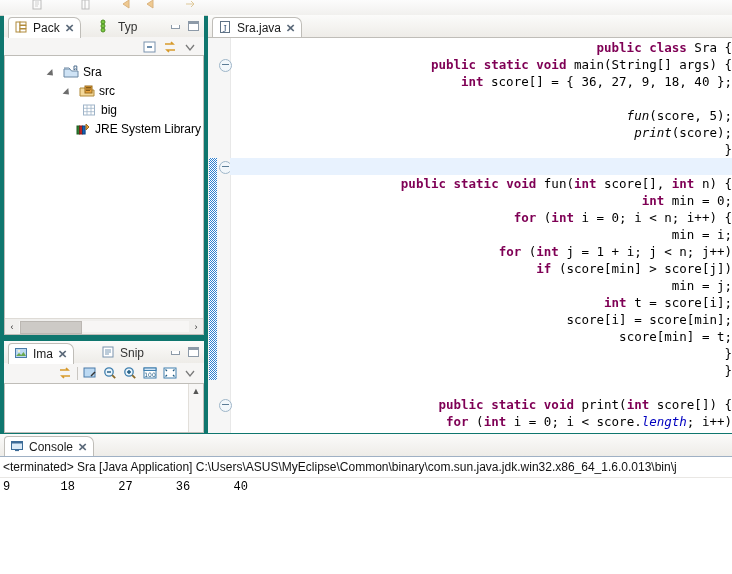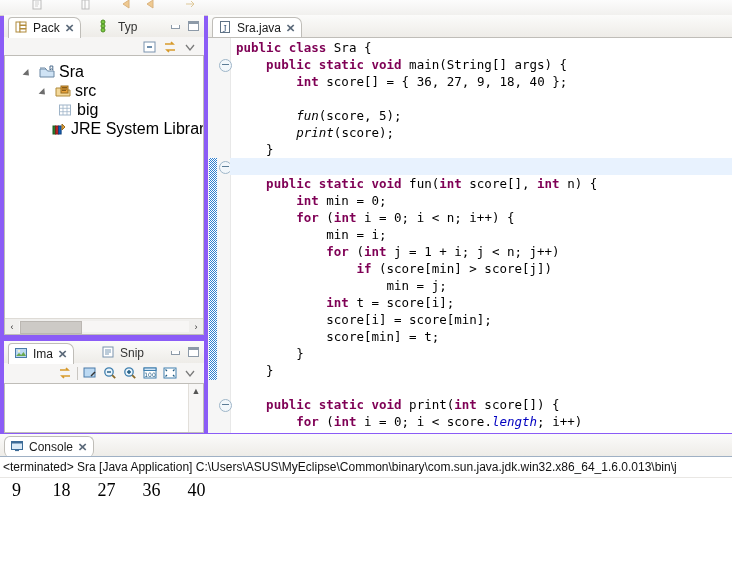--- a/index.html
+++ b/index.html
@@ -4,21 +4,21 @@
 <style>
   html, body {
     margin: 0; padding: 0;
     width: 732px; height: 574px;
     overflow: hidden;
     background: #ffffff;
     font-family: "Liberation Sans", sans-serif;
     font-size: 12px;
     color: #000;
   }
-  #app { position: relative; width: 732px; height: 574px; background: #8b5cf6; }
+  #app { position: relative; width: 732px; height: 574px; background: #0f766e; }
 
   
   .toolbar-strip {
     position: absolute; left: 0; top: 0; width: 732px; height: 15px;
     background: linear-gradient(#fcfcfc, #f1f0ee);
     border-bottom: 1px solid #d6d3ce;
     overflow: hidden;
   }
   .tb-ico { position: absolute; top: -4px; width: 16px; height: 16px; opacity: .55; }
 
@@ -69,21 +69,21 @@
   
   .view-tb {
     position: absolute; right: 0; height: 20px;
     display: flex; align-items: center; gap: 4px; padding-right: 4px;
   }
   .vt-ico { width: 16px; height: 16px; position: relative; }
 
   
   #pkg { left: 4px; top: 15px; width: 200px; height: 320px; }
   #pkg .view-body { top: 40px; }
-  .tree { padding: 6px 0 0 0; font-size: 16px; }
+  .tree { padding: 6px 0 0 0; font-size: 12px; margin-left: 24px; }
   .tree-row {
     display: flex; align-items: center; gap: 4px; height: 19px;
     padding-left: 4px; white-space: nowrap;
   }
   .tw { width: 12px; height: 12px; flex: none; position: relative; }
   .tw.open::after {
     content: ''; position: absolute; left: 2px; top: 3px;
     border-left: 5px solid #6d6d6d; border-top: 4px solid transparent;
     border-bottom: 4px solid transparent;
     transform: rotate(45deg); transform-origin: 30% 50%;
@@ -145,21 +145,21 @@
     content:''; position:absolute; left:2px; right:2px; top:4px; height:1px; background:#5b7c96;
   }
   .code {
     position: absolute; left: 22px; right: 0; top: 0; bottom: 0;
     font-family: "DejaVu Sans Mono", monospace;
     font-size: 12.5px;
     line-height: 17px;
     white-space: pre;
     padding-top: 1px;
   }
-  .cl { height: 17px; padding-left: 6px; }
+  .cl { height: 17px; padding-left: 6px; text-align: right; }
   .cl.hl { background: #e8f2fe; }
   .kw { color: #7f0055; font-weight: bold; }
   .num { color: #000; }
   .str { color: #2a00ff; }
   .fld { color: #0000c0; font-style: italic; }
   .mth { color: #000; font-style: italic; }
   .pl { color: #000; }
 
   
   #console { position: absolute; left: 0; top: 434px; right: 0; bottom: 0; }
@@ -169,23 +169,23 @@
     background: #ffffff; border-top: 1px solid #9fb0c4;
   }
   .console-head {
     height: 20px; line-height: 20px;
     padding-left: 3px;
     font-size: 12px; color: #111;
     white-space: nowrap; overflow: hidden;
     border-bottom: 1px solid #e9e7e4;
   }
   .console-out {
-    padding-left: 12px; padding-top: 2px;
-    font-family: Liberation Serif, serif;
-    font-size: 18px; color: #000; white-space: pre;
+    padding-left: 3px; padding-top: 2px;
+    font-family: Liberation Mono, monospace;
+    font-size: 12px; color: #000; white-space: pre;
   }
 </style>
 </head>
 <body>
 
 <div id="app">
 
   <div class="toolbar-strip">
     <span class="tb-ico" style="left:30px">
       <svg width="16" height="16" viewBox="0 0 16 16">
@@ -437,21 +437,21 @@
         <div class="fold" style="top:21px;"></div>
         <div class="fold" style="top:123px;"></div>
         <div class="fold" style="top:361px;"></div>
       </div>
       <div class="code"><div class="cl"><span class="kw">public </span><span class="kw">class </span><span class="pl">Sra {</span></div><div class="cl"><span class="pl">    </span><span class="kw">public static void </span><span class="pl">main(String[] args) {</span></div><div class="cl"><span class="pl">        </span><span class="kw">int</span><span class="pl"> score[] = { </span><span class="num">36</span><span class="pl">, </span><span class="num">27</span><span class="pl">, </span><span class="num">9</span><span class="pl">, </span><span class="num">18</span><span class="pl">, </span><span class="num">40</span><span class="pl"> };</span></div><div class="cl">&nbsp;</div><div class="cl"><span class="pl">        </span><span class="mth">fun</span><span class="pl">(score, </span><span class="num">5</span><span class="pl">);</span></div><div class="cl"><span class="pl">        </span><span class="mth">print</span><span class="pl">(score);</span></div><div class="cl"><span class="pl">    }</span></div><div class="cl hl">&nbsp;</div><div class="cl"><span class="pl">    </span><span class="kw">public static void </span><span class="pl">fun(</span><span class="kw">int</span><span class="pl"> score[], </span><span class="kw">int</span><span class="pl"> n) {</span></div><div class="cl"><span class="pl">        </span><span class="kw">int</span><span class="pl"> min = </span><span class="num">0</span><span class="pl">;</span></div><div class="cl"><span class="pl">        </span><span class="kw">for</span><span class="pl"> (</span><span class="kw">int</span><span class="pl"> i = </span><span class="num">0</span><span class="pl">; i &lt; n; i++) {</span></div><div class="cl"><span class="pl">            min = i;</span></div><div class="cl"><span class="pl">            </span><span class="kw">for</span><span class="pl"> (</span><span class="kw">int</span><span class="pl"> j = </span><span class="num">1</span><span class="pl"> + i; j &lt; n; j++)</span></div><div class="cl"><span class="pl">                </span><span class="kw">if</span><span class="pl"> (score[min] &gt; score[j])</span></div><div class="cl"><span class="pl">                    min = j;</span></div><div class="cl"><span class="pl">            </span><span class="kw">int</span><span class="pl"> t = score[i];</span></div><div class="cl"><span class="pl">            score[i] = score[min];</span></div><div class="cl"><span class="pl">            score[min] = t;</span></div><div class="cl"><span class="pl">        }</span></div><div class="cl"><span class="pl">    }</span></div><div class="cl">&nbsp;</div><div class="cl"><span class="pl">    </span><span class="kw">public static void </span><span class="pl">print(</span><span class="kw">int</span><span class="pl"> score[]) {</span></div><div class="cl"><span class="pl">        </span><span class="kw">for</span><span class="pl"> (</span><span class="kw">int</span><span class="pl"> i = </span><span class="num">0</span><span class="pl">; i &lt; score.</span><span class="fld">length</span><span class="pl">; i++)</span></div><div class="cl"><span class="pl">            System.</span><span class="fld">out</span><span class="pl">.print(score[i] + </span><span class="str">"\t"</span><span class="pl">);</span></div></div>
     </div>
   </div>
 
   <div id="console">
     <div class="view-tabs">
-      <div class="tab active" style="left:4px;border-radius:6px;">
+      <div class="tab active" style="left:4px;">
         <span class="ic">
           <svg width="14" height="14" viewBox="0 0 14 14">
             <rect x="1.5" y="2.5" width="11" height="8" fill="#dbeaf7" stroke="#3c6b97"></rect>
             <rect x="1.5" y="2.5" width="11" height="2" fill="#3c6b97"></rect>
             <path d="M5 11.5h4" stroke="#3c6b97" stroke-width="1.2"></path>
           </svg>
         </span>
         <span>Console</span>
         <span class="x">✕</span>
       </div>

